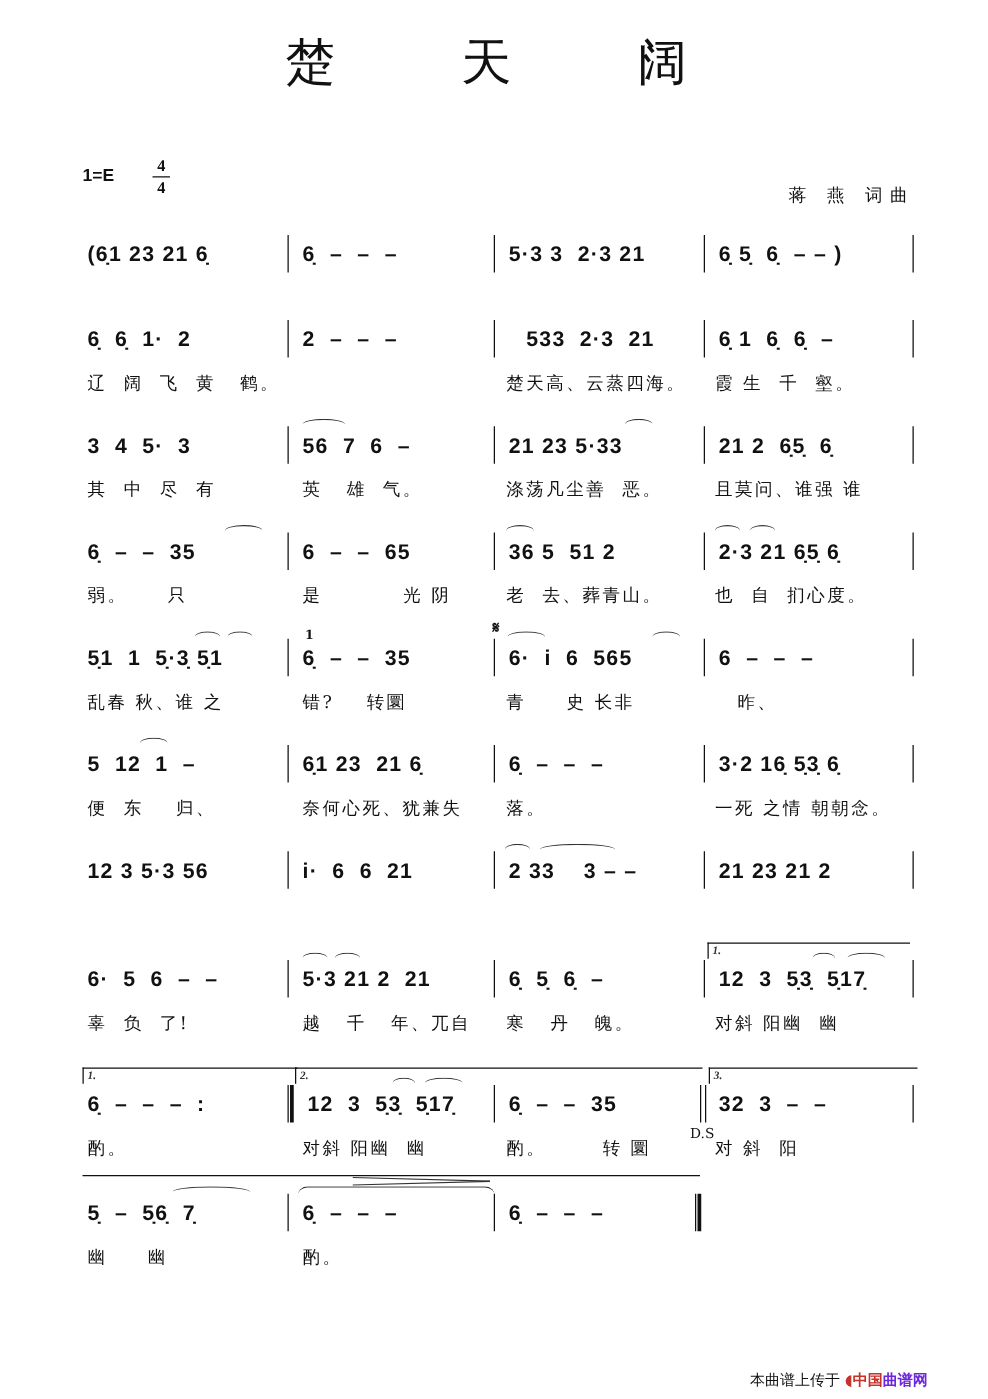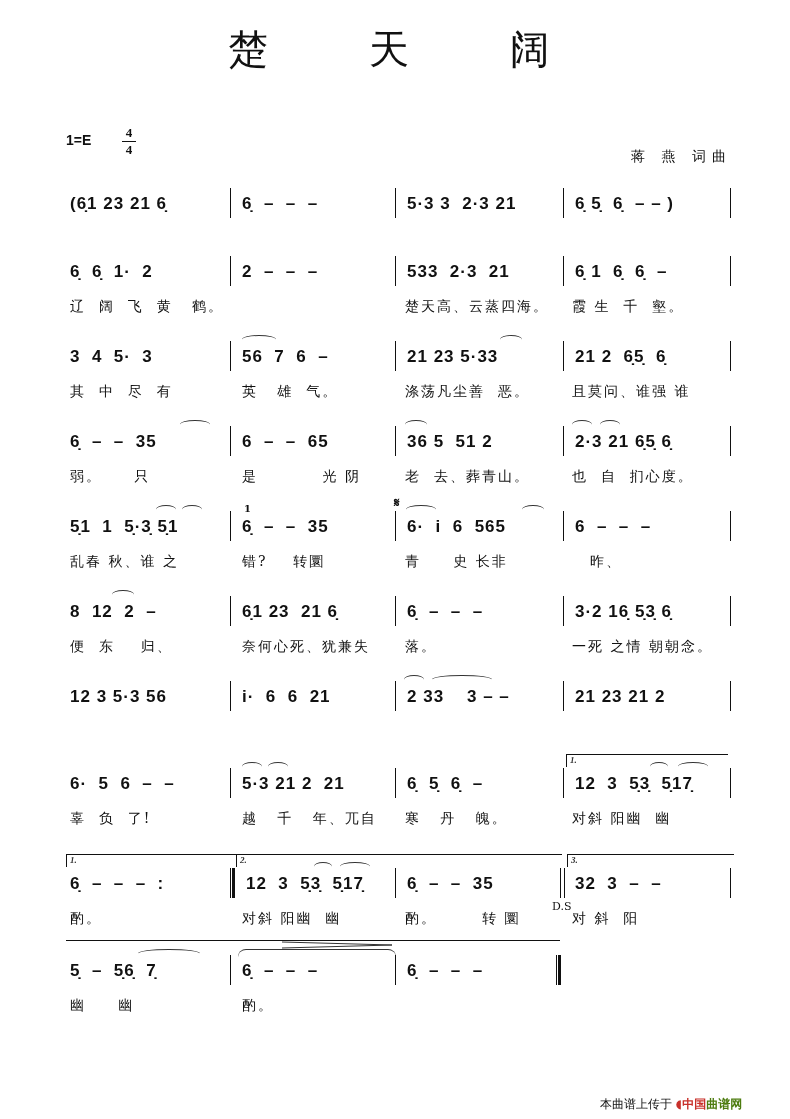--- a/index.html
+++ b/index.html
@@ -31,21 +31,21 @@
   .lyric-seg { position: absolute; top: 0; white-space: pre; letter-spacing: 2px; }
   .volta { position: absolute; top: -14px; height: 12px; border-top: 1px solid #111;
            border-left: 1px solid #111; font-size: 9px; font-style: italic;
            font-family: "Liberation Serif", serif; padding-left: 3px; color: #333; }
   .slur { position: absolute; top: -6px; height: 8px; border-top: 1.5px solid #333;
           border-radius: 50% 50% 0 0; }
   .mark { position: absolute; font-family: "DejaVu Serif", serif; font-size: 11px; }
   .footer { position: absolute; left: 600px; top: 1096px; font-size: 12px;
             font-family: "DejaVu Sans", sans-serif; }
   .footer .logo { color: #c8302a; font-weight: bold; }
-  .footer .logo-b { color: #4d7c0f; font-weight: bold; }
+  .footer .logo-b { color: #6d28d9; font-weight: bold; }
   .hairpin { position: absolute; width: 110px; height: 8px; }
   .long-line { position: absolute; height: 1px; background: #111; }
 </style>
 </head>
 <body>
 
 <div class="title">楚 天 阔</div>
 
 <div class="key">1=E</div>
 <div class="meter">
@@ -67,21 +67,21 @@
     <div class="barline" style="left:670px"></div>
   </div>
 </div>
 
 <div class="row" style="top:256px;">
   <div class="notes">
     <div class="measure" style="left:0;width:170px"><span class="txt">6̣  6̣  1·  2</span></div>
     <div class="barline" style="left:170px"></div>
     <div class="measure" style="left:172px;width:160px"><span class="txt">2  –  –  –</span></div>
     <div class="barline" style="left:335px"></div>
-    <div class="measure" style="left:337px;width:165px"><span class="txt">533  2·3  21</span></div>
+    <div class="measure" style="left:351px;width:165px"><span class="txt">533  2·3  21</span></div>
     <div class="barline" style="left:503px"></div>
     <div class="measure" style="left:505px;width:165px"><span class="txt">6̣ 1  6̣  6̣  –</span></div>
     <div class="barline" style="left:670px"></div>
   </div>
   <div class="lyrics">
     <span class="lyric-seg" style="left:10px">辽  阔  飞  黄   鹤。</span>
     <span class="lyric-seg" style="left:182px"></span>
     <span class="lyric-seg" style="left:345px">楚天高、云蒸四海。</span>
     <span class="lyric-seg" style="left:512px">霞 生  千  壑。</span>
   </div>
@@ -152,21 +152,21 @@
     <span class="lyric-seg" style="left:10px">乱春 秋、谁 之</span>
     <span class="lyric-seg" style="left:182px">错?    转圜</span>
     <span class="lyric-seg" style="left:345px">青     史 长非</span>
     <span class="lyric-seg" style="left:530px">昨、</span>
   </div>
 </div>
 
 <div class="row" style="top:596px;">
   <div class="notes">
     <div class="slur" style="left:52px;width:22px"></div>
-    <div class="measure" style="left:0;width:170px"><span class="txt">8  12  2  –</span></div>
+    <div class="measure" style="left:0;width:170px"><span class="txt">5  12  1  –</span></div>
     <div class="barline" style="left:170px"></div>
     <div class="measure" style="left:172px;width:160px"><span class="txt">6̣1 23  21 6̣</span></div>
     <div class="barline" style="left:335px"></div>
     <div class="measure" style="left:337px;width:165px"><span class="txt">6̣  –  –  –</span></div>
     <div class="barline" style="left:503px"></div>
     <div class="measure" style="left:505px;width:165px"><span class="txt">3·2 16̣ 5̣3̣ 6̣</span></div>
     <div class="barline" style="left:670px"></div>
   </div>
   <div class="lyrics">
     <span class="lyric-seg" style="left:10px">便  东    归、</span>

